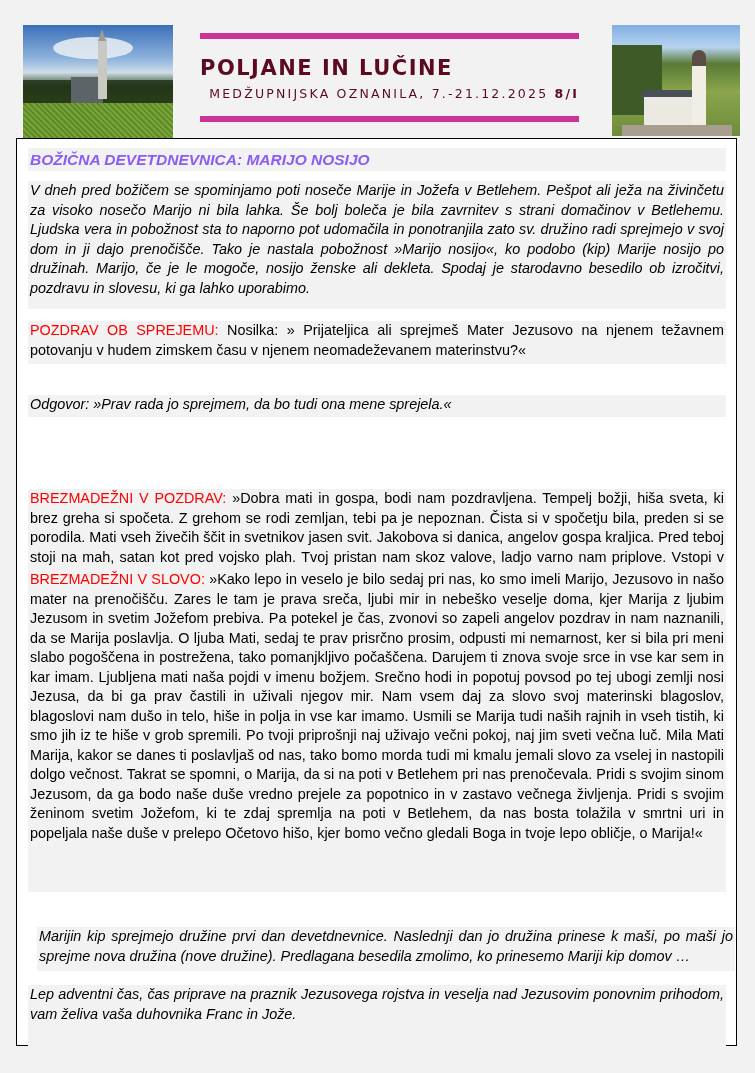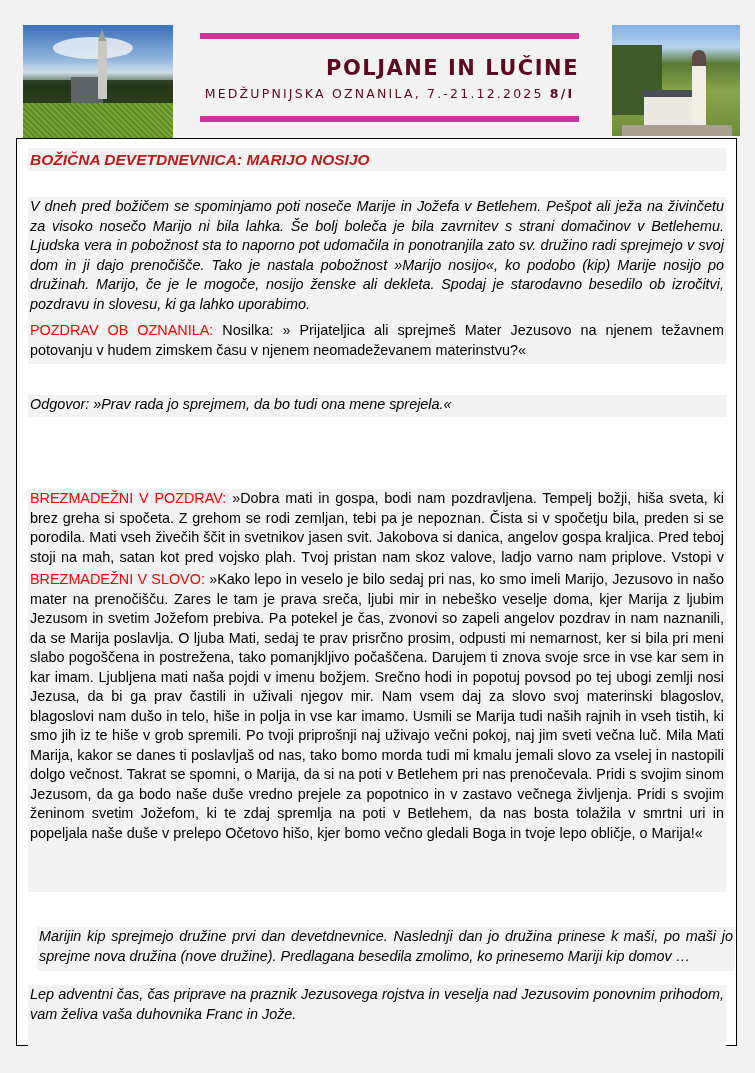--- a/index.html
+++ b/index.html
@@ -18,30 +18,30 @@
   .img-right .hill { position:absolute; left:0; top:20px; width:50px; height:70px; background:#3e5a26; }
   .img-right .nave { position:absolute; left:32px; top:72px; width:50px; height:30px; background:#ece9e2; }
   .img-right .roof { position:absolute; left:30px; top:65px; width:54px; height:9px; background:#4a4e55; }
   .img-right .tower { position:absolute; left:80px; top:40px; width:14px; height:62px; background:#f1eee6; }
   .img-right .cupola { position:absolute; left:80px; top:25px; width:14px; height:16px; background:#5b4d45; border-radius:7px 7px 0 0; }
   .img-right .wall { position:absolute; left:10px; top:100px; width:110px; height:11px; background:#a79e8f; }
 
   .bar { position:absolute; left:200px; width:379px; height:6px; background:#cc3399; }
   .bar.top { top:33px; } .bar.bottom { top:116px; }
 
-  .title { position:absolute; left:200px; width:379px; top:56px; text-align:right; color:#5c0a1f; font-weight:bold; font-size:21px; letter-spacing:1.5px; font-family:"DejaVu Sans", sans-serif; }
-  .subtitle { position:absolute; left:200px; width:379px; top:86px; text-align:center; color:#5c0a1f; font-size:12.5px; letter-spacing:2.2px; font-family:"DejaVu Sans", sans-serif; white-space:nowrap; }
+  .title { position:absolute; left:200px; width:379px; top:56px; text-align:left; color:#5c0a1f; font-weight:bold; font-size:21px; letter-spacing:1.5px; font-family:"DejaVu Sans", sans-serif; }
+  .subtitle { position:absolute; left:200px; width:379px; top:86px; text-align:right; color:#5c0a1f; font-size:12.5px; letter-spacing:2.2px; font-family:"DejaVu Sans", sans-serif; white-space:nowrap; }
   .subtitle b { font-weight:bold; }
 
   .main { position:absolute; left:16px; top:138px; width:721px; height:908px; border:1px solid #000; background:#fff; box-sizing:border-box; }
   .block { position:absolute; left:11px; width:698px; background:#f2f2f2; font-size:14.4px; line-height:19.5px; color:#000; text-align:justify; box-sizing:border-box; padding:0 2px; }
   .block.italic { font-style:italic; }
-  .heading { top:9px; height:23px; font-size:15.5px; font-weight:bold; font-style:italic; color:#b91c1c; line-height:23px; }
+  .heading { top:9px; height:23px; font-size:15.5px; font-weight:bold; font-style:italic; color:#8b5cf6; line-height:23px; }
   .red { color:#ff0000; }
-  .b1 { top:42px; height:128px;margin-top:16px; }
+  .b1 { top:42px; height:128px; }
   .b2 { top:182px; height:43px; }
   .b3 { top:256px; height:22px;font-style:italic; }
   .b4 { top:276px; height:22px; }
   .b5 { top:313px; height:126px;margin-top:37px; }
   .b6 { top:431px; height:322px; }
   .b7 { top:788px; height:44px;margin-left:9px; }
   .b8 { top:846px; height:66px; }
 </style>
 </head>
 <body>
@@ -65,19 +65,19 @@
   <div class="roof"></div>
   <div class="nave"></div>
   <div class="tower"></div>
   <div class="cupola"></div>
   <div class="wall"></div>
 </div>
 
 <div class="main">
   <div class="block heading">BOŽIČNA DEVETDNEVNICA: MARIJO NOSIJO</div>
   <div class="block italic b1">V dneh pred božičem se spominjamo poti noseče Marije in Jožefa v Betlehem. Peš­pot ali ježa na živinčetu za visoko nosečo Marijo ni bila lahka. Še bolj boleča je bila zavrnitev s strani domačinov v Betlehemu. Ljudska vera in pobožnost sta to naporno pot udomačila in ponotranjila zato sv. družino radi sprejmejo v svoj dom in ji dajo prenočišče. Tako je nastala pobožnost »Marijo nosijo«, ko podobo (kip) Marije nosijo po družinah. Marijo, če je le mogoče, nosijo ženske ali dekleta. Spodaj je starodavno besedilo ob izročitvi, pozdravu in slovesu, ki ga lahko uporabimo.</div>
-  <div class="block b2"><span class="red">POZDRAV OB OZNANILA:</span><span> Nosilka: » Prijateljica ali sprejmeš Mater Jezusovo na njenem težavnem potovanju v hudem zimskem času v njenem neomadeževanem materinstvu?«</span></div>
+  <div class="block b2"><span class="red">POZDRAV OB SPREJEMU:</span><span> Nosilka: » Prijateljica ali sprejmeš Mater Jezusovo na njenem težavnem potovanju v hudem zimskem času v njenem neomadeževanem materinstvu?«</span></div>
   <div class="block b3">Odgovor: »Prav rada jo sprejmem, da bo tudi ona mene sprejela.«</div>
   <div class="block b5"><span class="red">BREZMADEŽNI V POZDRAV:</span><span> »Dobra mati in gospa, bodi nam pozdravljena. Tempelj božji, hiša sveta, ki brez greha si spočeta. Z grehom se rodi zemljan, tebi pa je nepoznan. Čista si v spočetju bila, preden si se porodila. Mati vseh živečih ščit in svetnikov jasen svit. Jakobova si danica, angelov gospa kraljica. Pred teboj stoji na mah, satan kot pred vojsko plah. Tvoj pristan nam skoz valove, ladjo varno nam priplove. Vstopi v naš preprosti dom, kjer spet našla boš svoj tron. Tu med nami zdaj ostani, to te prosimo vsi zbrani. Varuj naše nam domove, trosi nanje blagoslove. Zvesti hočemo ostati, tebi, ki si naša mati.«</span></div>
   <div class="block b6"><span class="red">BREZMADEŽNI V SLOVO:</span><span> »Kako lepo in veselo je bilo sedaj pri nas, ko smo imeli Marijo, Jezusovo in našo mater na prenočišču. Zares le tam je prava sreča, ljubi mir in nebeško veselje doma, kjer Marija z ljubim Jezusom in svetim Jožefom prebiva. Pa potekel je čas, zvonovi so zapeli angelov pozdrav in nam naznanili, da se Marija poslavlja. O ljuba Mati, sedaj te prav prisrčno prosim, odpusti mi nemarnost, ker si bila pri meni slabo pogoščena in postrežena, tako pomanjkljivo počaščena. Darujem ti znova svoje srce in vse kar sem in kar imam. Ljubljena mati naša pojdi v imenu božjem. Srečno hodi in popotuj povsod po tej ubogi zemlji nosi Jezusa, da bi ga prav častili in uživali njegov mir. Nam vsem daj za slovo svoj materinski blagoslov, blagoslovi nam dušo in telo, hiše in polja in vse kar imamo. Usmili se Marija tudi naših rajnih in vseh tistih, ki smo jih iz te hiše v grob spremili. Po tvoji priprošnji naj uživajo večni pokoj, naj jim sveti večna luč. Mila Mati Marija, kakor se danes ti poslavljaš od nas, tako bomo morda tudi mi kmalu jemali slovo za vselej in nastopili dolgo večnost. Takrat se spomni, o Marija, da si na poti v Betlehem pri nas prenočevala. Pridi s svojim sinom Jezusom, da ga bodo naše duše vredno prejele za popotnico in v zastavo večnega življenja. Pridi s svojim ženinom svetim Jožefom, ki te zdaj spremlja na poti v Betlehem, da nas bosta tolažila v smrtni uri in popeljala naše duše v prelepo Očetovo hišo, kjer bomo večno gledali Boga in tvoje lepo obličje, o Marija!«</span></div>
   <div class="block italic b7">Marijin kip sprejmejo družine prvi dan devetdnevnice. Naslednji dan jo družina prinese k maši, po maši jo sprejme nova družina (nove družine). Predlagana besedila zmolimo, ko prinesemo Mariji kip domov …</div>
   <div class="block italic b8">Lep adventni čas, čas priprave na praznik Jezusovega rojstva in veselja nad Jezusovim ponovnim prihodom, vam želiva vaša duhovnika Franc in Jože.</div>
 </div>
 
 </body></html>

